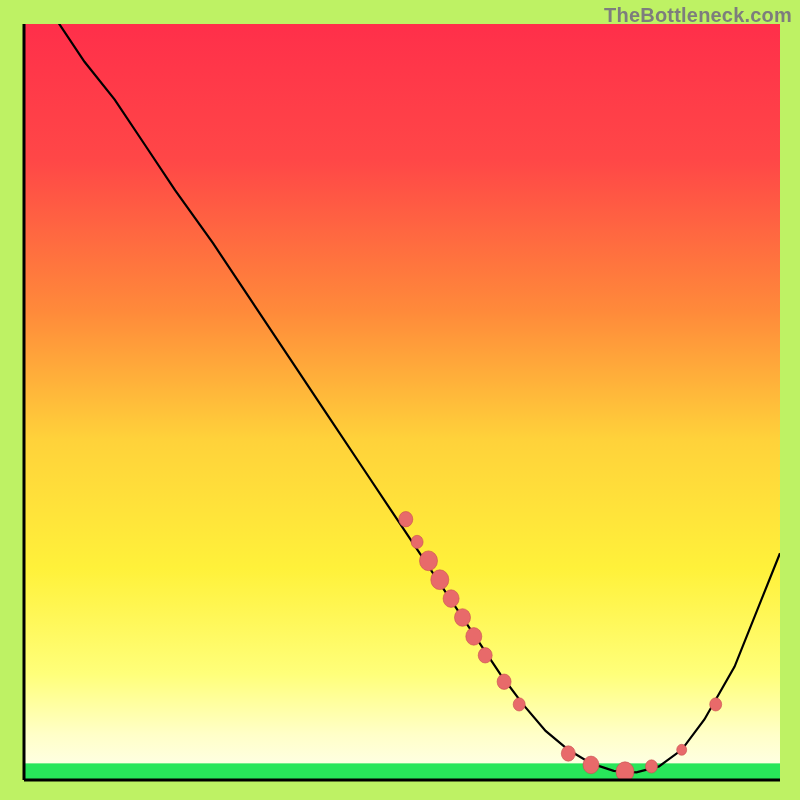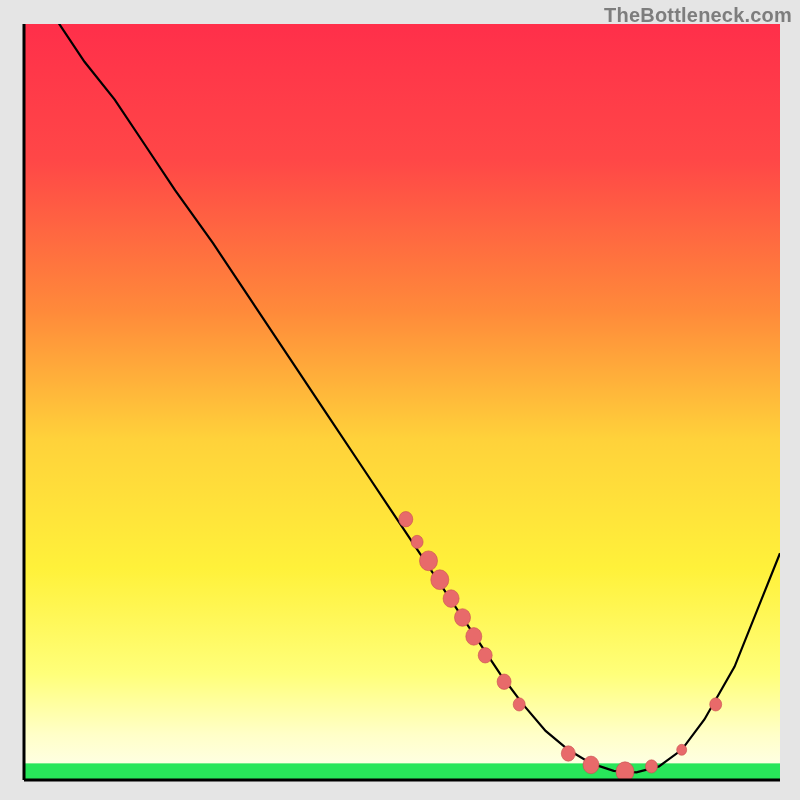--- a/index.html
+++ b/index.html
@@ -7,21 +7,21 @@
     padding: 0;
     width: 800px;
     height: 800px;
     overflow: hidden;
     font-family: Arial, Helvetica, sans-serif;
   }
   .stage {
     position: relative;
     width: 800px;
     height: 800px;
-    background: #e5e5e5;
+    background: #bef264;
   }
   .watermark {
     position: absolute;
     top: 4px;
     right: 8px;
     font-size: 20px;
     font-weight: 600;
     color: #7d7d7d;
     letter-spacing: 0.2px;
     z-index: 5;

